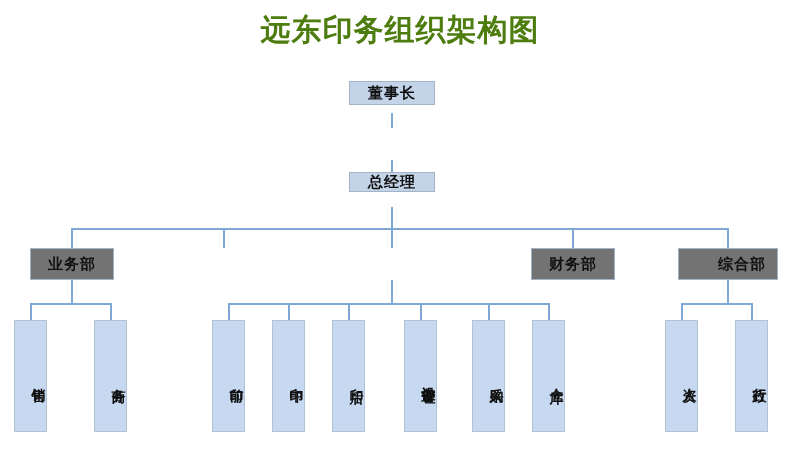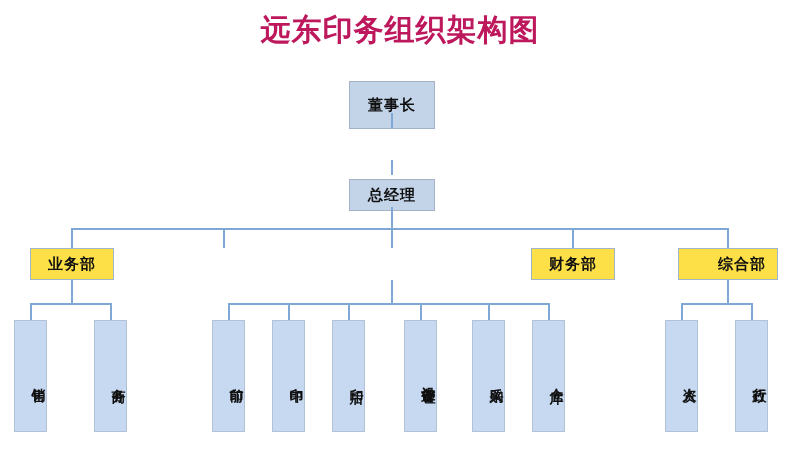--- a/index.html
+++ b/index.html
@@ -19,21 +19,21 @@
     overflow: hidden;
   }
   #chart-title {
     position: absolute;
     left: 0;
     top: 10px;
     width: 800px;
     text-align: center;
     font-size: 30px;
     font-weight: bold;
-    color: #be185d;
+    color: #4d7c0f;
     letter-spacing: 1px;
     line-height: 40px;
     white-space: nowrap;
   }
   .node {
     position: absolute;
     box-sizing: border-box;
     background: #c3d3e8;
     border: 1px solid #9bacc2;
     color: #111111;
@@ -43,21 +43,21 @@
     justify-content: center;
     text-align: center;
   }
   .node.exec {
     background: #c3d3e8;
     border: 1px solid #a3b4c9;
     font-size: 15px;
     letter-spacing: 1px;
   }
   .node.dept {
-    background: #fde047;
+    background: #737373;
     border: 1px solid #a3b4c9;
     font-size: 15px;
     letter-spacing: 1px;
   }
   .node.leaf {
     background: #c6d9f0;
     border: 1px solid #b2c2d6;
     font-size: 14px;
     letter-spacing: 1px;
     writing-mode: vertical-rl;
@@ -74,28 +74,28 @@
   .conn.v { width: 2px; }
   .conn.h { height: 2px; }
 </style>
 </head>
 <body>
 
 <div id="chart-root">
 
   <div id="chart-title">远东印务组织架构图</div>
 
-  <div class="node exec" style="left:349px; top:81px; width:86px; height:48px;">董事长</div>
+  <div class="node exec" style="left:349px; top:81px; width:86px; height:24px;">董事长</div>
 
   <div class="conn v" style="left:391px; top:113px; height:15px;"></div>
 
 
   <div class="conn v" style="left:391px; top:160px; height:15px;"></div>
 
-  <div class="node exec" style="left:349px; top:179px; width:86px; height:32px;text-align:right;">总经理</div>
+  <div class="node exec" style="left:349px; top:172px; width:86px; height:20px;text-align:right;">总经理</div>
 
   <div class="conn v" style="left:391px; top:207px; height:22px;"></div>
 
   <div class="conn h" style="left:71px; top:228px; width:657px;"></div>
 
   <div class="conn v" style="left:71px; top:228px; height:20px;"></div>
   <div class="conn v" style="left:223px; top:228px; height:20px;"></div>
   <div class="conn v" style="left:391px; top:228px; height:20px;"></div>
   <div class="conn v" style="left:572px; top:228px; height:20px;"></div>
   <div class="conn v" style="left:727px; top:228px; height:20px;"></div>

